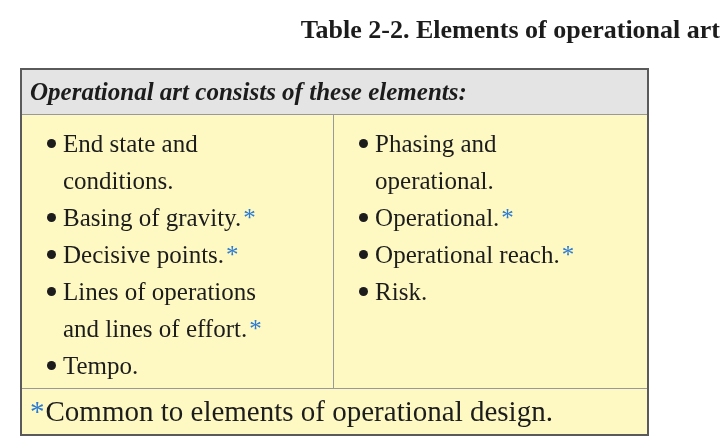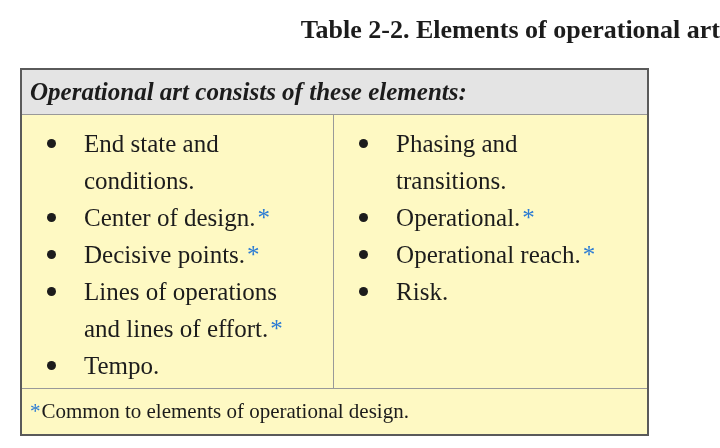--- a/index.html
+++ b/index.html
@@ -51,21 +51,21 @@
   }
   .col {
     list-style: none;
     padding: 10px 0 0 0;
     margin: 0;
   }
   .col.left  { width: 336px; border-right: 1px solid var(--inner-border); }
   .col.right { width: 337px; }
   .col li {
     position: relative;
-    padding-left: 62px;
+    padding-left: 41px;
     padding-right: 45px;
     font-size: 25px;
     line-height: 37px;
   }
   .col li::before {
     content: "";
     position: absolute;
     left: 25px;
     top: 14px;
     width: 9px;
@@ -74,46 +74,46 @@
     background: var(--text);
   }
   .star {
     color: var(--blue);
     margin-left: 2px;
   }
   .table-footer {
     height: 46px;
     border-top: 1px solid var(--inner-border);
     padding: 6px 24px 0 8px;
-    font-size: 21px;
+    font-size: 29px;
     line-height: 32px;
   }
   .table-footer .star { margin-left: 0; margin-right: 1px; }
 </style>
 </head>
 <body>
 
 <div class="page">
   <h1 class="title">Table 2-2. Elements of operational art</h1>
 
   <div class="table">
     <div class="table-header">
       <span>Operational art consists of these elements:</span>
     </div>
 
     <div class="table-body">
       <ul class="col left" id="left-col">
           <li><span>End state and conditions.</span></li>
-          <li><span>Center of design.</span><span class="star">*</span></li>
+          <li><span>Basing of gravity.</span><span class="star">*</span></li>
           <li><span>Decisive points.</span><span class="star">*</span></li>
           <li><span>Lines of operations and lines of effort.</span><span class="star">*</span></li>
           <li><span>Tempo.</span></li>
         </ul>
       <ul class="col right" id="right-col">
-          <li><span>Phasing and transitions.</span></li>
+          <li><span>Phasing and operational.</span></li>
           <li><span>Operational.</span><span class="star">*</span></li>
           <li><span>Operational reach.</span><span class="star">*</span></li>
           <li><span>Risk.</span></li>
         </ul>
     </div>
 
     <div class="table-footer">
       <span class="star">*</span><span>Common to elements of operational design.</span>
     </div>
   </div>

